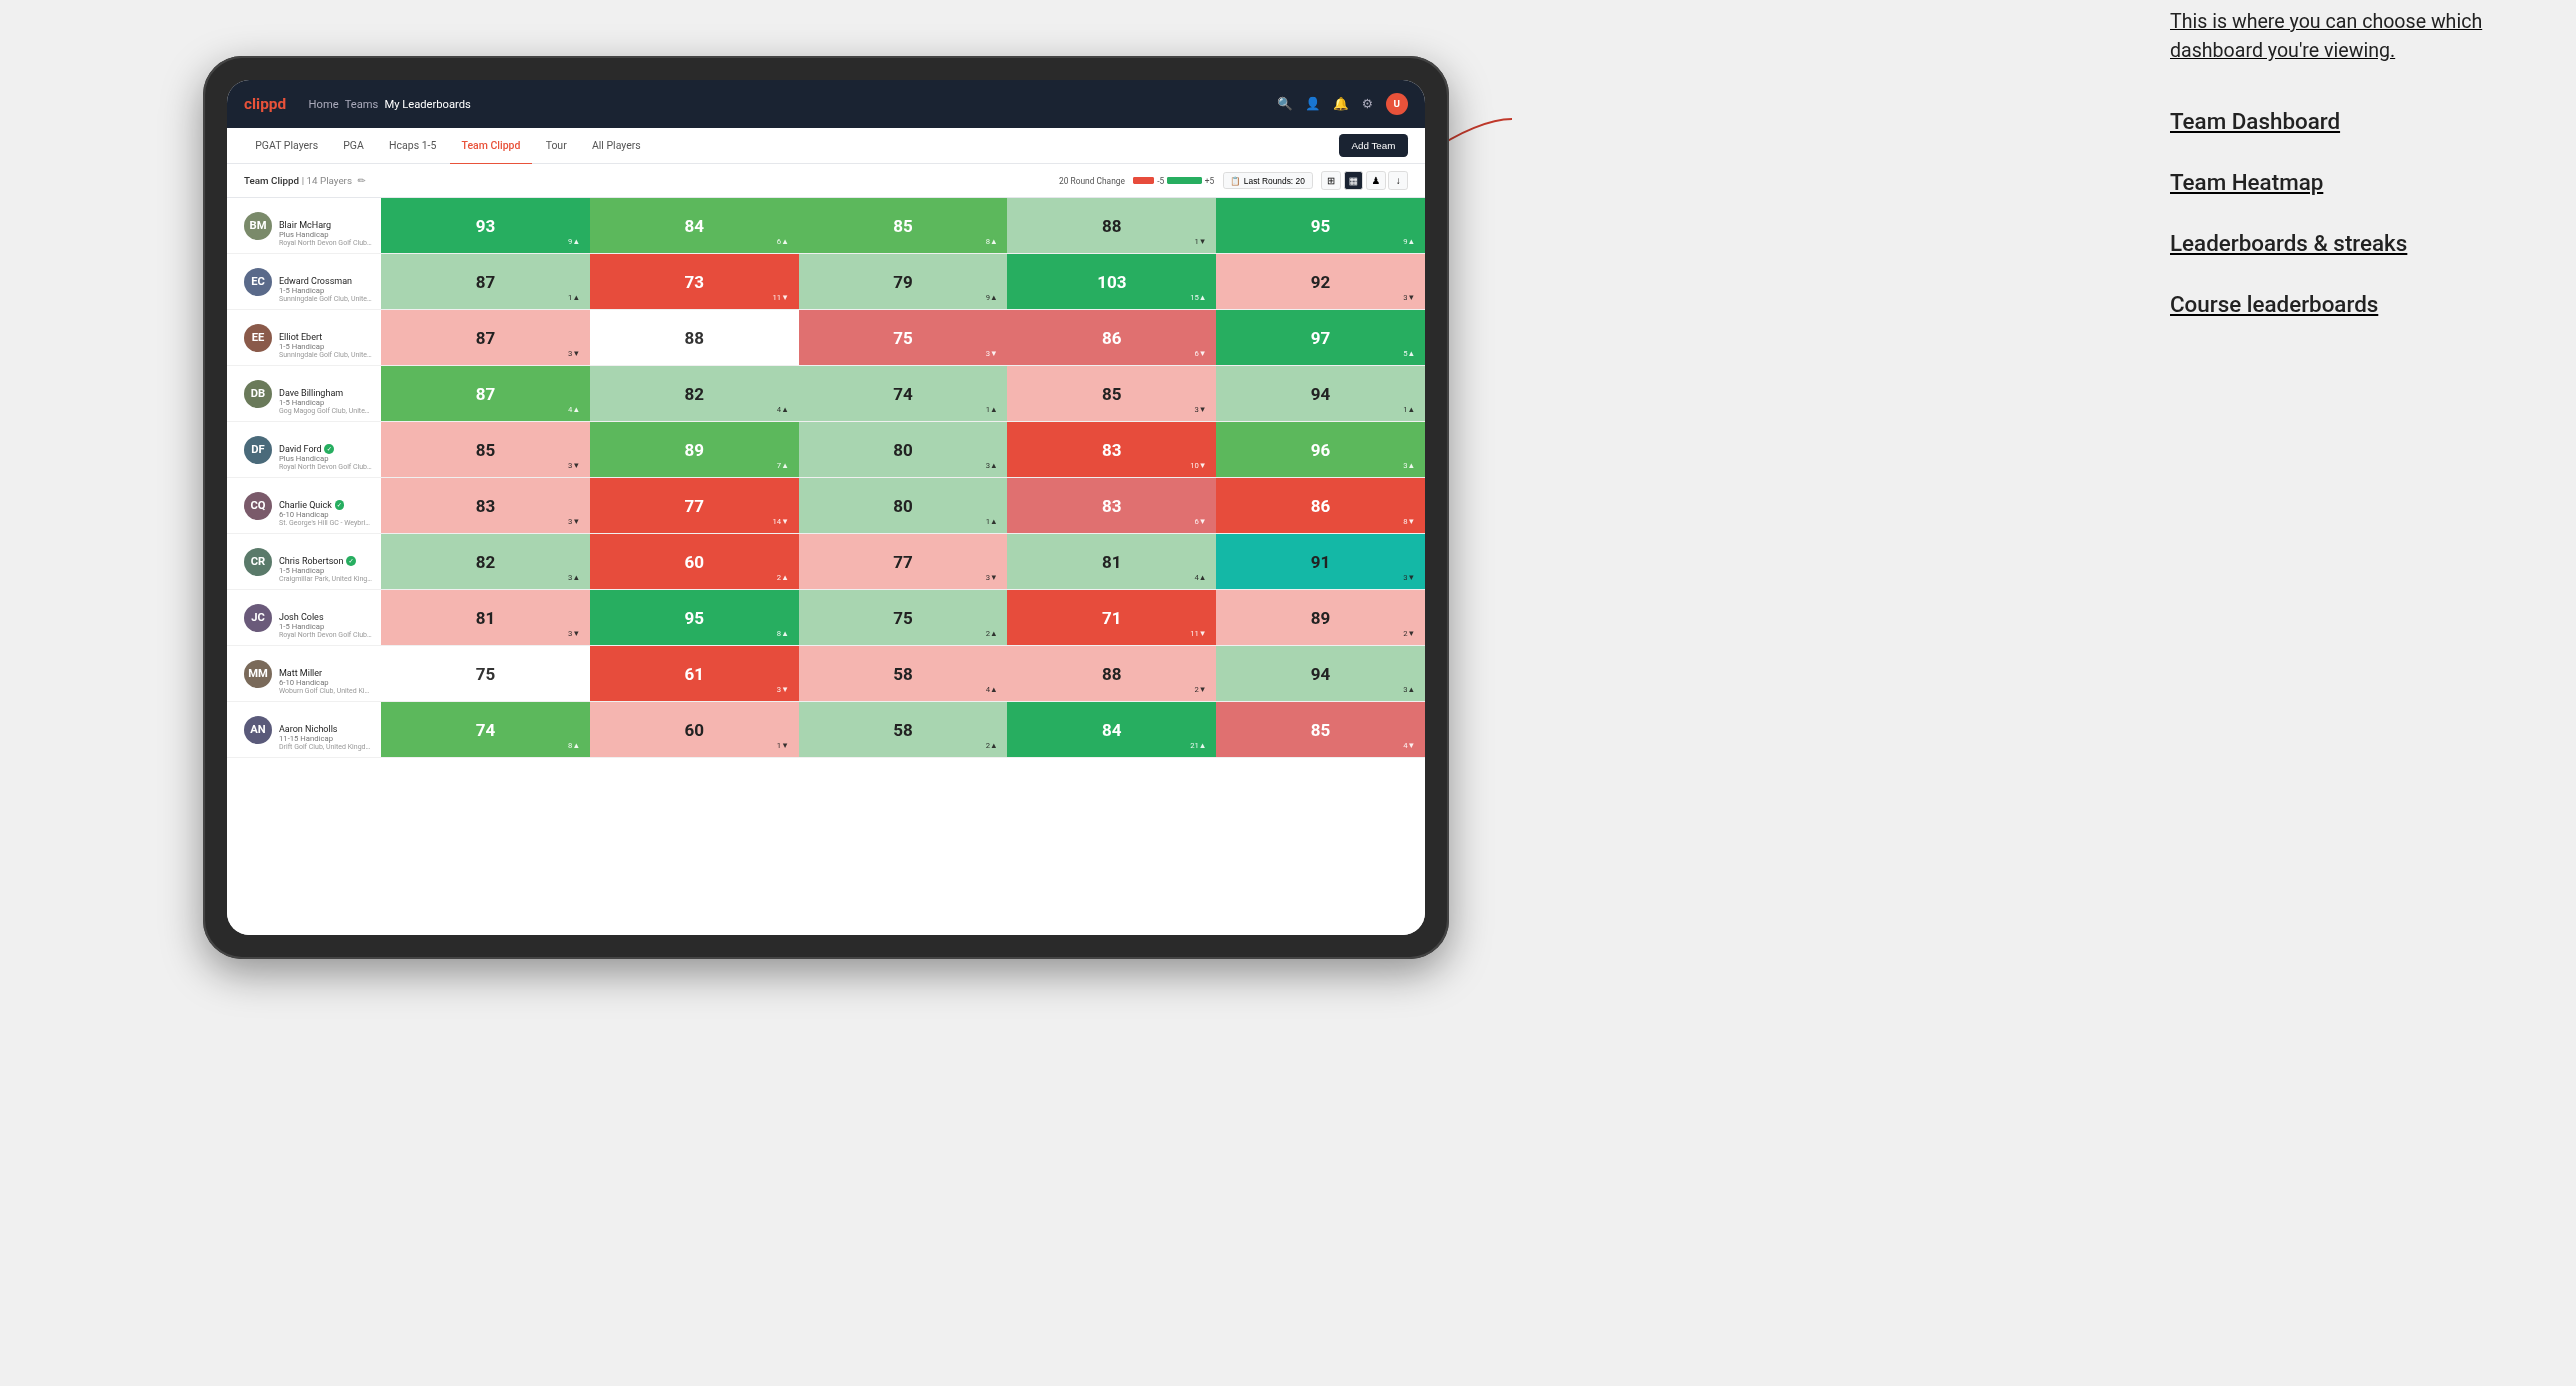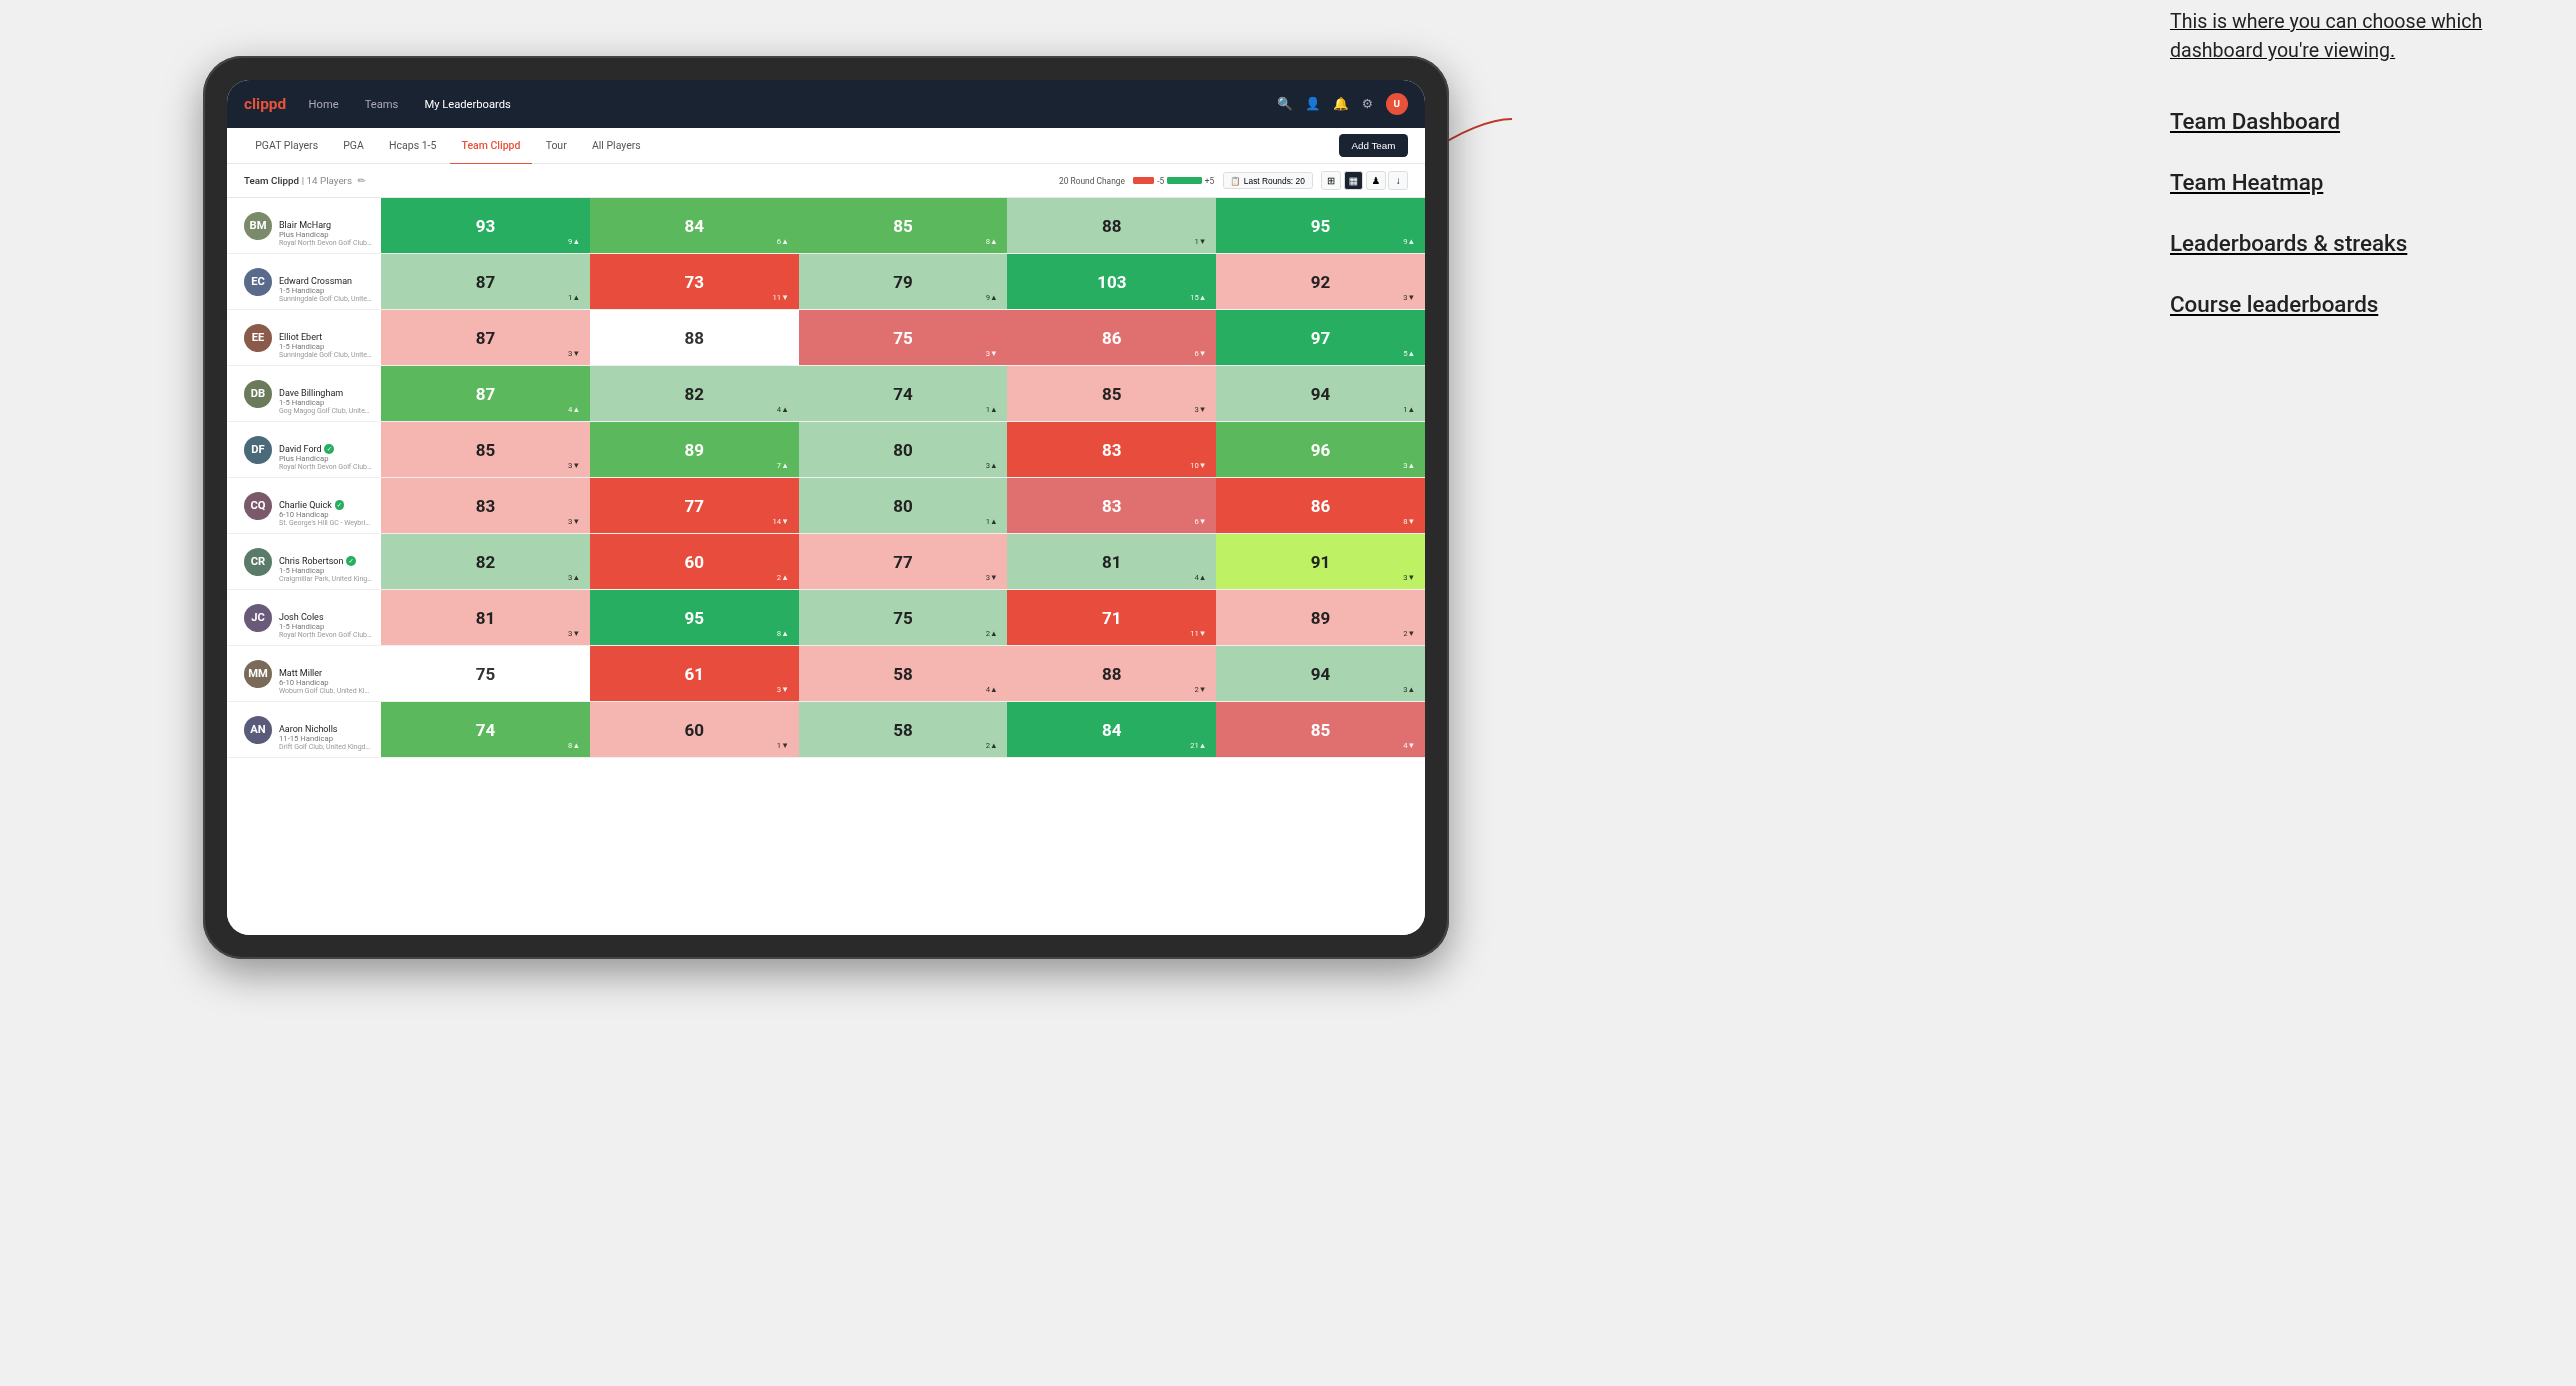--- a/index.html
+++ b/index.html
@@ -69,21 +69,21 @@
       flex-shrink: 0;
     }
     .logo {
       color: #e8523a;
       font-size: 15.4px;
       font-weight: 700;
       margin-right: 22.4px;
     }
     .nav-links {
       display: flex;
-      gap: 26px;
+      gap: 6px;
       flex: 1;
     }
     .nav-link {
       color: #aab;
       font-size: 11.2px;
       cursor: pointer;
     }
     .nav-link.active { color: #fff; }
     .nav-icons {
       display: flex;
@@ -673,21 +673,21 @@
       <div class="stat-cell" style="background:#f5b5b0; color:#222">
         <span class="stat-main">77</span>
         <span class="stat-change" style="font-size:7.7px; opacity:0.9;">3▼</span>
       </div>
 
       <div class="stat-cell" style="background:#a8d5b0; color:#222">
         <span class="stat-main">81</span>
         <span class="stat-change" style="font-size:7.7px; opacity:0.9;">4▲</span>
       </div>
 
-      <div class="stat-cell" style="background:#bef264; color:#222">
+      <div class="stat-cell" style="background:#14b8a6; color:#222">
         <span class="stat-main">91</span>
         <span class="stat-change" style="font-size:7.7px; opacity:0.9;">3▼</span>
       </div>
     </div>
           <div class="player-row">
     <div class="player-info">
       <div class="player-avatar" style="background:#6a5a7a">
         JC
       </div>
       <div class="player-details">

